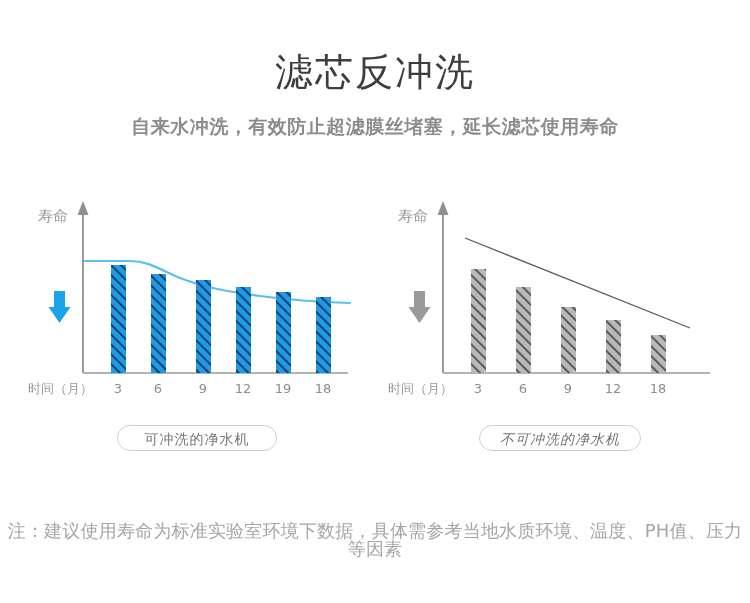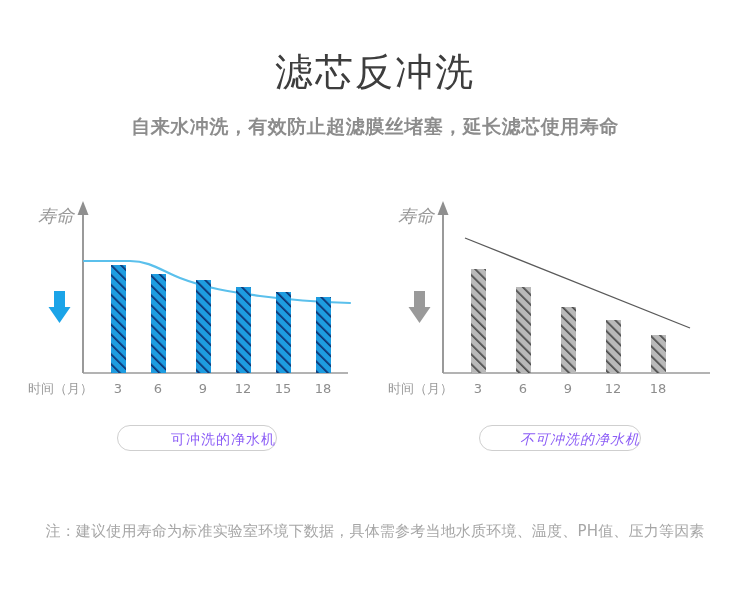--- a/index.html
+++ b/index.html
@@ -60,25 +60,24 @@
     position: absolute;
     left: 0; top: 0;
     width: 360px;
     height: 215px;
     display: block;
   }
 
   
   .axis-y-label {
     position: absolute;
-    font-size: 18px;
+    font-size: 15px;
     color: #9a9a9a;
     line-height: 16px;
     white-space: nowrap;
-    font-style: italic;
   }
   .axis-x-label {
     position: absolute;
     font-size: 13px;
     color: #9a9a9a;
     line-height: 16px;
     white-space: nowrap;
   }
   .tick-label {
     position: absolute;
@@ -92,37 +91,37 @@
 
   
   .chip {
     position: absolute;
     top: 425px;
     height: 26px;
     line-height: 26px;
     border: 1px solid #cfcfcf;
     border-radius: 13px;
     font-size: 14px;
-    color: #8b5cf6;
-    text-align: right;
+    color: #737373;
+    text-align: center;
     background: #fff;
     letter-spacing: 1px;
     box-sizing: border-box;
   }
   #chip-left  { left: 117px; width: 160px; }
   #chip-right { left: 479px; width: 162px; font-style: italic; }
 
   
   .footnote {
     position: absolute;
     left: 0;
     top: 522px;
     width: 750px;
     text-align: center;
-    font-size: 15px;
+    font-size: 18px;
     line-height: 18px;
     color: #a6a6a6;
     letter-spacing: 0.2px;
   }
 </style>
 </head>
 <body>
 
 <div id="page">
 
@@ -162,21 +161,21 @@
     </svg>
 
     <div class="axis-y-label" style="left:28px; top:13px;">寿命</div>
 
     <div class="axis-x-label" style="left:18px; top:186px;">时间（月）</div>
 
     <div class="tick-label" style="left:108px; top:186px;">3</div>
     <div class="tick-label" style="left:148px; top:186px;">6</div>
     <div class="tick-label" style="left:193px; top:186px;">9</div>
     <div class="tick-label" style="left:233px; top:186px;">12</div>
-    <div class="tick-label" style="left:273px; top:186px;">15</div>
+    <div class="tick-label" style="left:273px; top:186px;">19</div>
     <div class="tick-label" style="left:313px; top:186px;">18</div>
   </div>
 
   <div class="chart-panel" id="chart-right">
     <svg class="chart-svg" viewBox="0 0 360 215">
       <defs>
         <pattern id="hatchGray" width="7" height="7" patternTransform="rotate(-45 0 0)" patternUnits="userSpaceOnUse">
           <rect width="7" height="7" fill="#b9b9b9"></rect>
           <line x1="0" y1="0" x2="0" y2="7" stroke="#4a4a4a" stroke-width="3.4"></line>
         </pattern>

